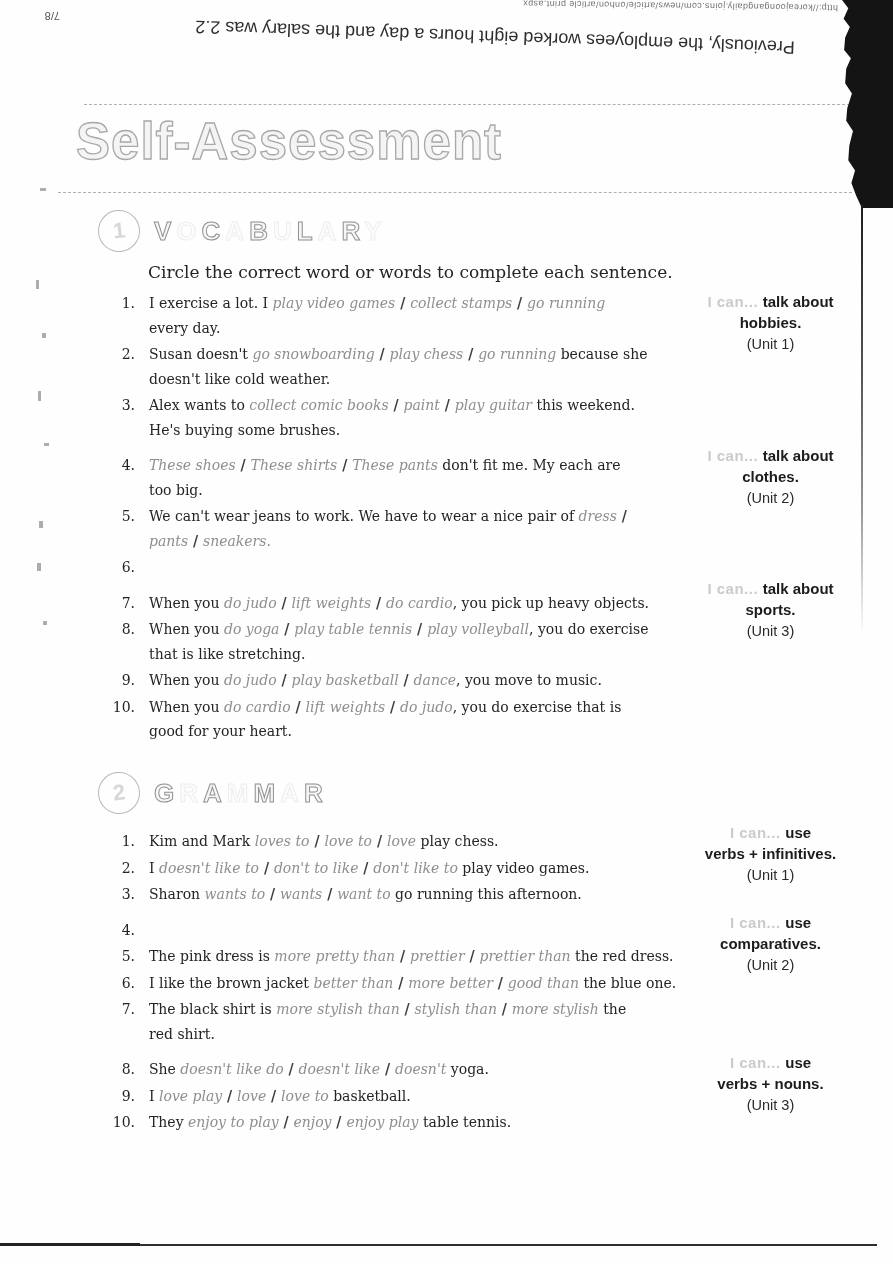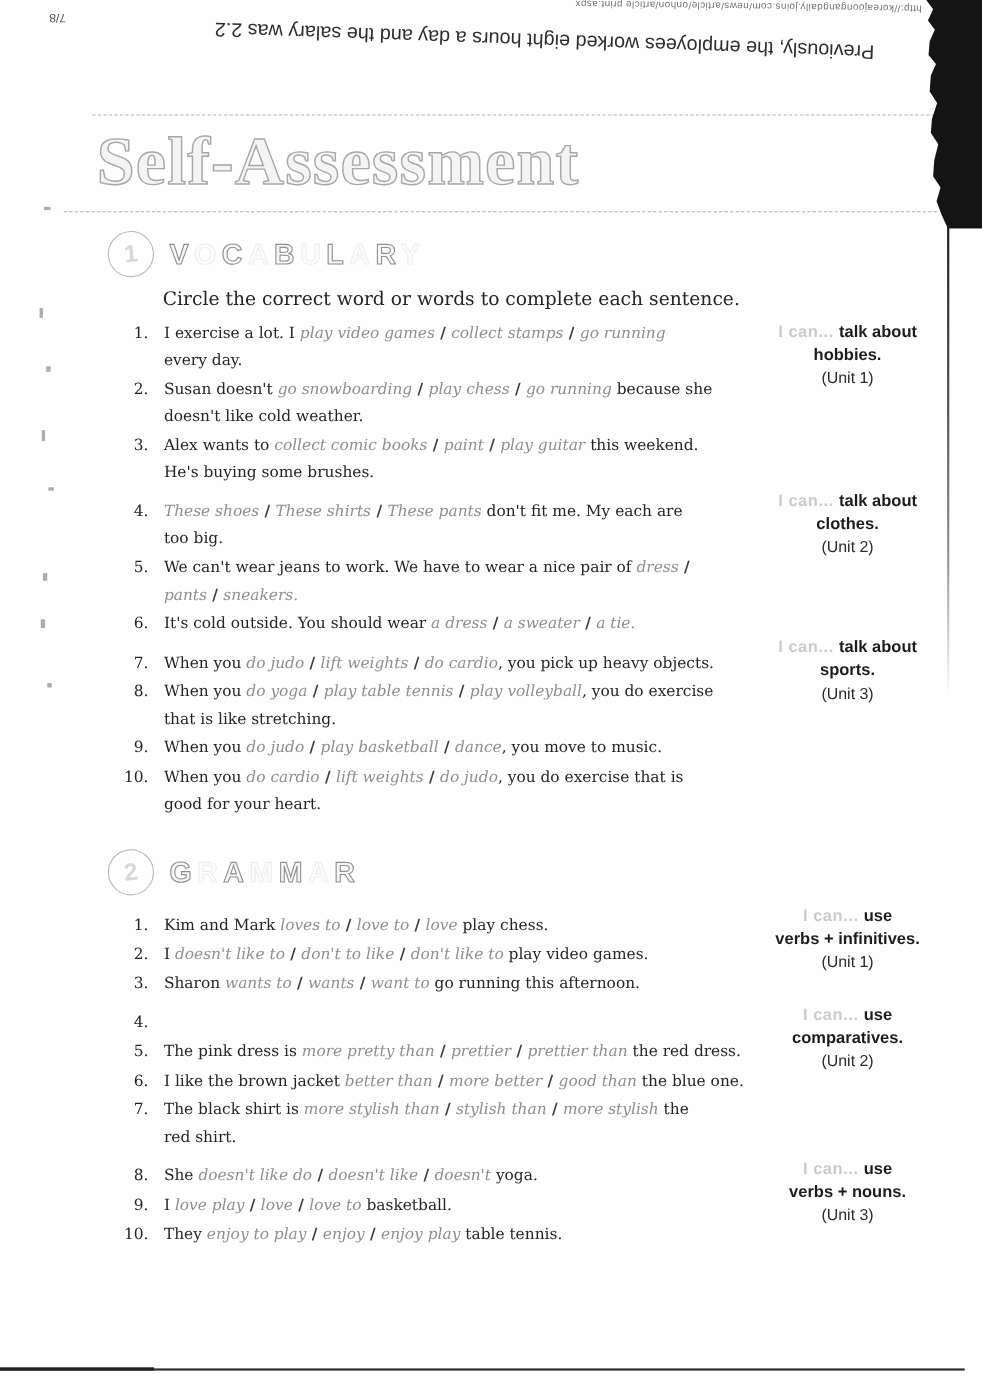--- a/index.html
+++ b/index.html
@@ -24,23 +24,23 @@
     position:absolute;top:26px;left:150px;width:690px;
     transform:rotate(182deg);transform-origin:center;
     font-family:"Liberation Sans",sans-serif;font-size:18px;color:#2d2d2d;
     text-align:center;white-space:nowrap;
   }
   
   .dash-line{position:absolute;border-top:1px dashed #979797;opacity:.75;}
   .dash-top{top:104px;left:84px;width:766px;}
   .dash-bottom{top:192px;left:58px;width:794px;}
   .title{
-    position:absolute;top:112px;left:88px;margin:0;
-    font-family:Liberation Serif, serif;font-weight:bold;
-    font-size:62px;letter-spacing:1px;
+    position:absolute;top:112px;left:76px;margin:0;
+    font-family:Liberation Sans, sans-serif;font-weight:bold;
+    font-size:51px;letter-spacing:1px;
     color:#f4f4f4;-webkit-text-stroke:1.3px #a8a8a8;
   }
   
   .sec-head{position:absolute;left:98px;display:flex;align-items:center;}
   .sec-head.v{top:210px;}
   .sec-head.g{top:772px;}
   .circle{
     flex:0 0 40px;width:40px;height:40px;border:1.5px solid #b9b9b9;
     border-radius:50%;display:flex;align-items:center;justify-content:center;
     font-family:"Liberation Sans",sans-serif;font-weight:bold;font-size:22px;
@@ -132,21 +132,20 @@
       <div class="item gap">
         <span class="num">4.</span>
         <span class="txt"><span class="opt">These shoes</span><span class="sep"> / </span><span class="opt">These shirts</span><span class="sep"> / </span><span class="opt">These pants</span><span class="norm"> don't fit me. My each are</span><br><span class="norm">too big.</span></span>
       </div>
       <div class="item">
         <span class="num">5.</span>
         <span class="txt"><span class="norm">We can't wear jeans to work. We have to wear a nice pair of </span><span class="opt">dress</span><span class="sep"> /</span><br><span class="opt">pants</span><span class="sep"> / </span><span class="opt">sneakers.</span></span>
       </div>
       <div class="item">
         <span class="num">6.</span>
-        <span class="txt"><span class="norm">It's cold outside. You should wear </span><span class="opt">a dress</span><span class="sep"> / </span><span class="opt">a sweater</span><span class="sep"> / </span><span class="opt">a tie.</span></span>
       </div>
       <div class="item gap">
         <span class="num">7.</span>
         <span class="txt"><span class="norm">When you </span><span class="opt">do judo</span><span class="sep"> / </span><span class="opt">lift weights</span><span class="sep"> / </span><span class="opt">do cardio</span><span class="norm">, you pick up heavy objects.</span></span>
       </div>
       <div class="item">
         <span class="num">8.</span>
         <span class="txt"><span class="norm">When you </span><span class="opt">do yoga</span><span class="sep"> / </span><span class="opt">play table tennis</span><span class="sep"> / </span><span class="opt">play volleyball</span><span class="norm">, you do exercise</span><br><span class="norm">that is like stretching.</span></span>
       </div>
       <div class="item">

